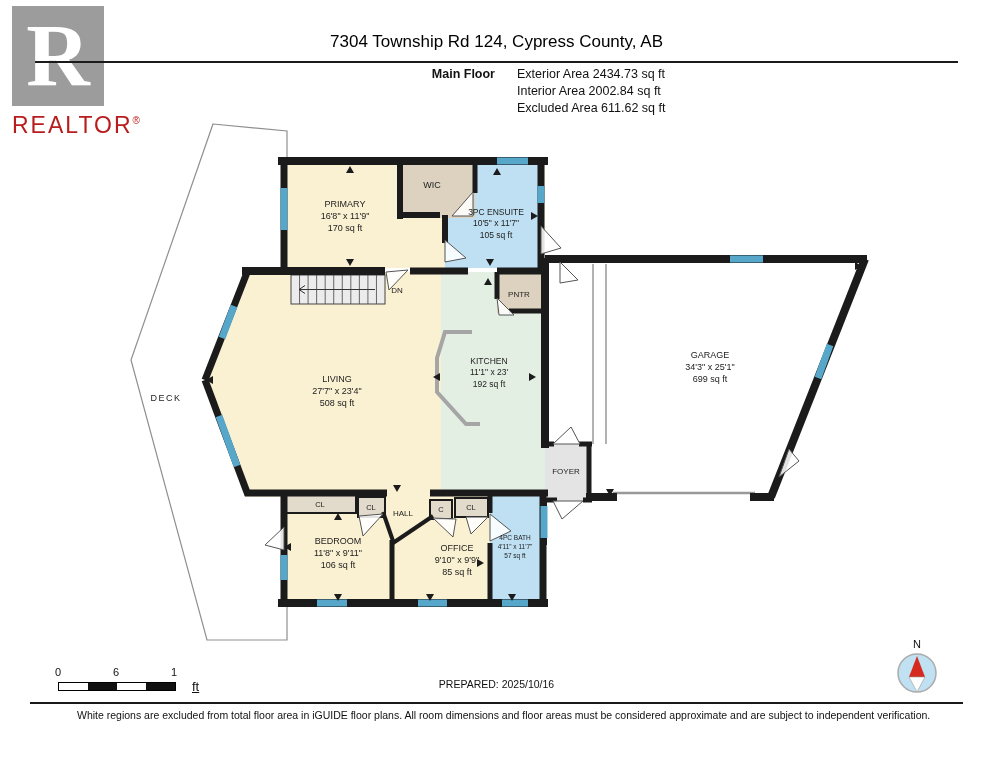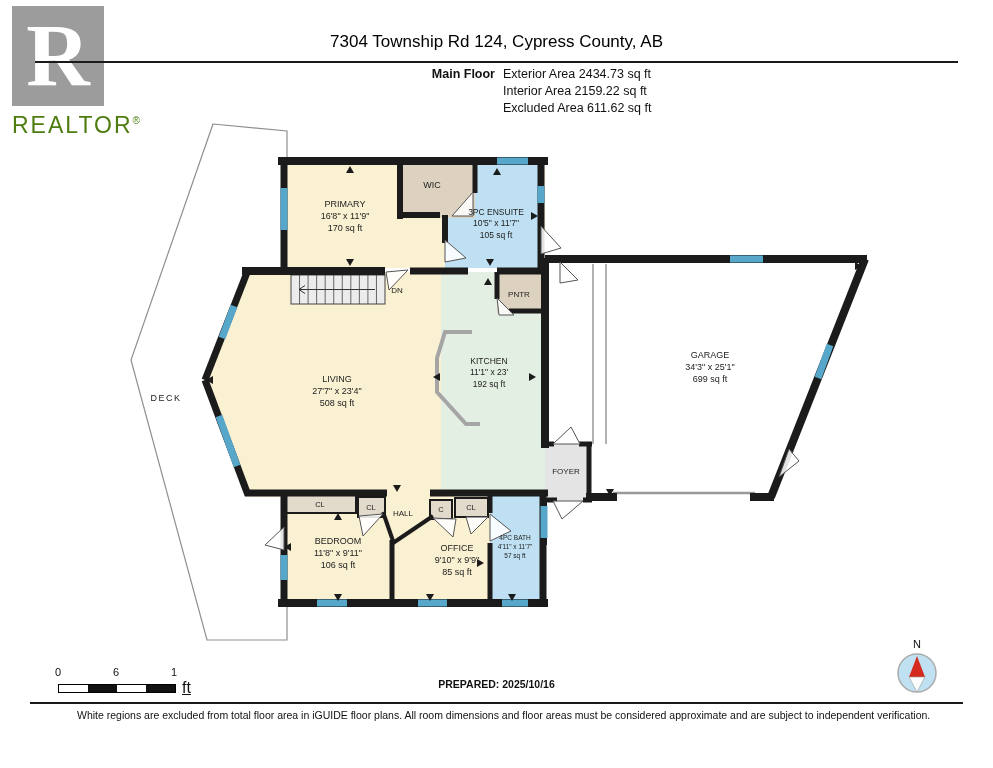--- a/index.html
+++ b/index.html
@@ -5,37 +5,37 @@
   html,body{margin:0;padding:0;background:#fff;}
   body{width:993px;height:768px;position:relative;overflow:hidden;
        font-family:"Liberation Sans",sans-serif;color:#111;}
   .title{position:absolute;top:32px;left:0;width:100%;text-align:center;
          font-size:17px;font-weight:normal;margin:0;color:#000;z-index:4;}
   .rule{position:absolute;top:61px;left:35px;width:923px;height:2px;background:#1a1a1a;z-index:3;}
   .logo{position:absolute;top:6px;left:12px;z-index:2;}
   .logo-box{width:92px;height:100px;background:#9c9c9c;color:#fff;
             font-family:"Liberation Serif",serif;font-weight:bold;font-size:88px;
             display:flex;align-items:center;justify-content:center;line-height:1;}
-  .logo-text{margin-top:6px;color:#4d7c0f;font-size:23px;letter-spacing:2px;font-weight:normal;}
+  .logo-text{margin-top:6px;color:#b91c1c;font-size:23px;letter-spacing:2px;font-weight:normal;}
   .logo-text sup{font-size:10px;letter-spacing:0;}
-  .stats{position:absolute;top:66px;left:300px;display:flex;gap:8px;z-index:4;}
+  .stats{position:absolute;top:66px;left:300px;display:flex;gap:22px;z-index:4;}
   .floor-label{width:195px;text-align:right;font-weight:bold;font-size:12.5px;line-height:17px;}
   .stat-lines div{font-size:12.5px;line-height:17px;}
   #plan{position:absolute;top:0;left:0;width:993px;height:768px;z-index:1;}
   .scalebar{position:absolute;left:48px;top:666px;z-index:2;width:160px;}
   .sb-labels{display:flex;justify-content:space-between;width:136px;font-size:11px;}
   .sb-labels span{width:20px;text-align:center;}
   .sb-row{display:flex;align-items:center;margin-top:1px;}
   .sb-bar{display:flex;width:116px;height:7px;border:1px solid #000;margin-left:10px;}
   .sb-bar i{flex:1;}
   .sb-bar i:nth-child(odd){background:#fff;}
   .sb-bar i:nth-child(even){background:#111;}
-  .sb-unit{font-size:16px;margin-left:6px;text-decoration:underline;}
+  .sb-unit{font-size:13px;margin-left:16px;text-decoration:underline;}
   .prepared{position:absolute;top:678px;left:0;width:100%;text-align:center;
-            font-size:10.5px;z-index:2;color:#111;font-weight:bold;}
+            font-size:10.5px;z-index:2;color:#111;}
   .compass{position:absolute;left:893px;top:638px;width:48px;text-align:center;z-index:2;}
   .compass .n{font-size:11px;color:#111;margin-bottom:1px;}
   .footer-rule{position:absolute;top:702px;left:30px;width:933px;height:2px;background:#1a1a1a;}
   .disclaimer{position:absolute;top:709px;left:33px;font-size:10.5px;color:#111;z-index:2;margin-left:44px;}
 </style>
 </head>
 <body>
 
 <div class="logo">
   <div class="logo-box">
@@ -45,21 +45,21 @@
 </div>
 
 <div class="rule"></div>
 
 <h1 class="title">7304 Township Rd 124, Cypress County, AB</h1>
 
 <div class="stats">
   <div class="floor-label">Main Floor</div>
   <div class="stat-lines">
     <div>Exterior Area 2434.73 sq ft</div>
-    <div>Interior Area 2159.22 sq ft</div>
+    <div>Interior Area 2002.84 sq ft</div>
     <div>Excluded Area 611.62 sq ft</div>
   </div>
 </div>
 
 <div id="plan"><svg viewBox="0 0 993 768" width="993" height="768">
       <polygon points="213,124 287,131 287,640 207,640 131,360" fill="#FFFFFF" stroke="#8f8f8f" stroke-width="1.2"></polygon>
       <polygon points="281,158 545,158 545,268 281,268" fill="#FAF0D2" stroke="none" stroke-width="2"></polygon>
       <polygon points="475,158 541,158 541,268 445,268 445,218 475,218" fill="#BEE0F2" stroke="none" stroke-width="2"></polygon>
       <polygon points="400,158 475,158 475,218 400,218" fill="#DCD2BF" stroke="none" stroke-width="2"></polygon>
       <polygon points="245,272 545,272 545,497 245,497 204,380" fill="#FAF0D2" stroke="none" stroke-width="2"></polygon>

